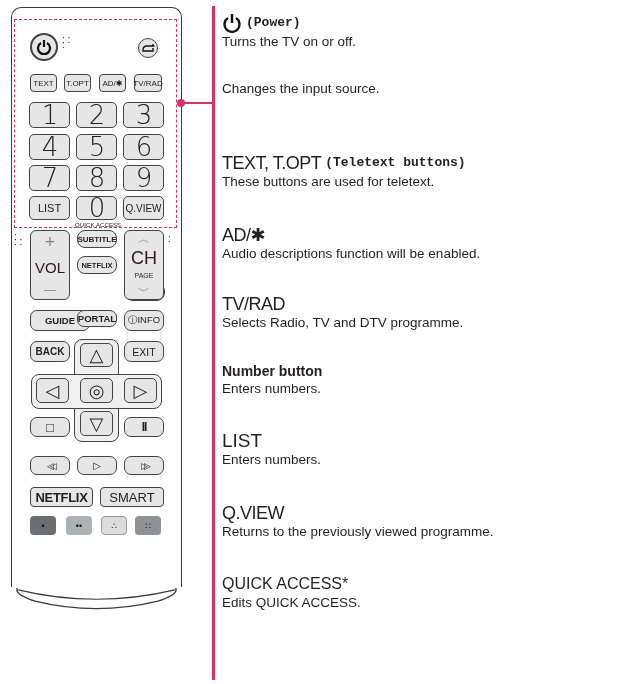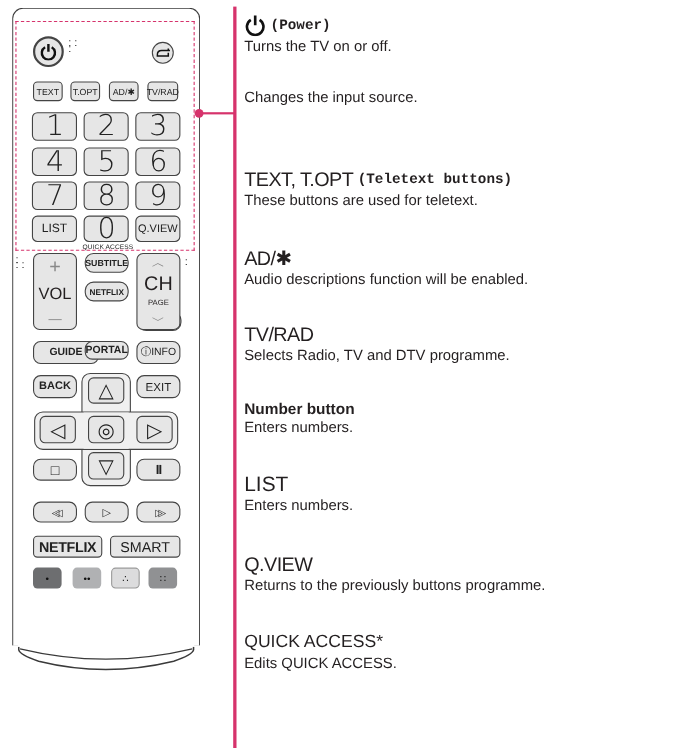--- a/index.html
+++ b/index.html
@@ -204,19 +204,19 @@
   <div class="body">Enters numbers.</div>
 </div>
 
 <div class="desc" style="top:431px;">
   <div class="title" style="font-size:19px;">LIST</div>
   <div class="body">Enters numbers.</div>
 </div>
 
 <div class="desc" style="top:503px;">
   <div class="title cond">Q.VIEW</div>
-  <div class="body">Returns to the previously buttons programme.</div>
+  <div class="body">Returns to the previously viewed programme.</div>
 </div>
 
 <div class="desc" style="top:574px;width:398px;">
   <div class="title" style="font-size:16px;">QUICK ACCESS*</div>
   <div class="body">Edits QUICK ACCESS.</div>
 </div>
 
 </body></html>

